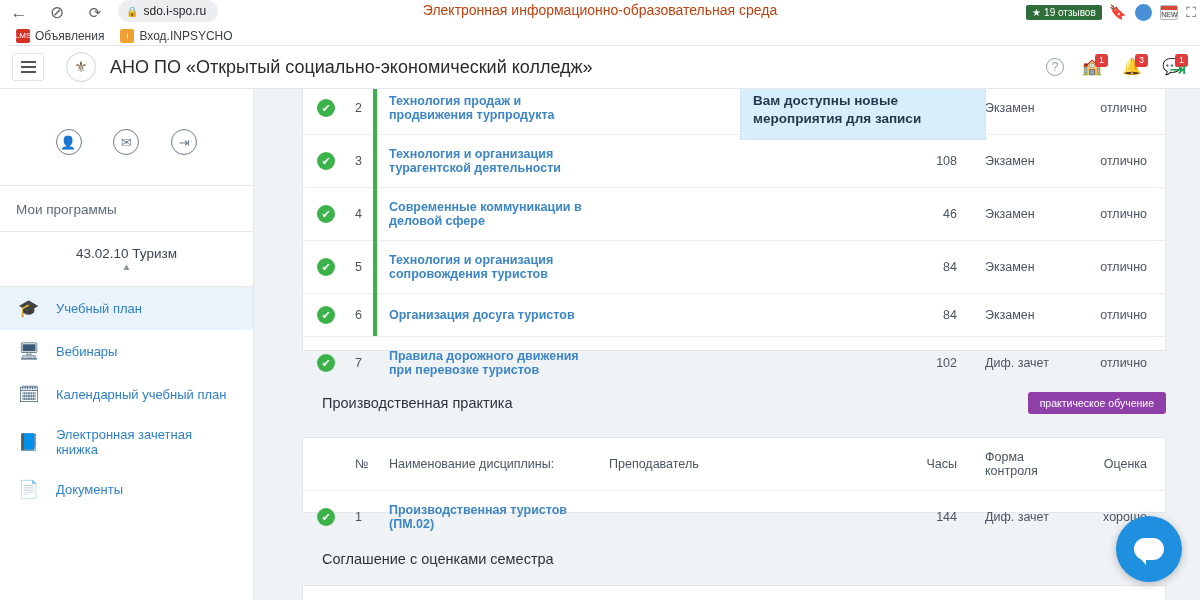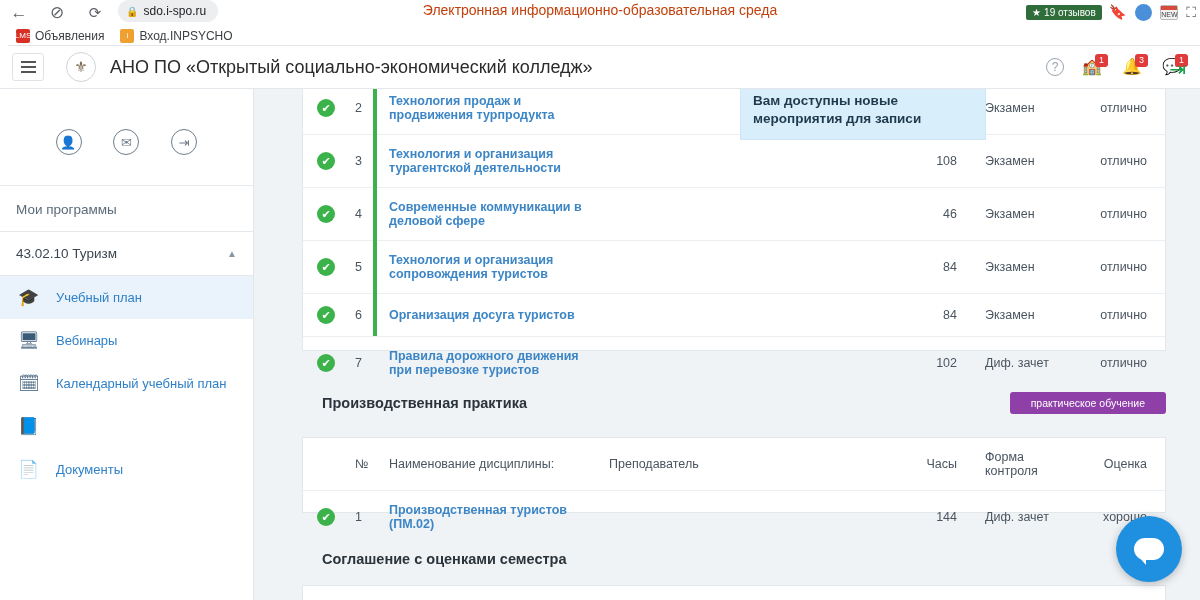--- a/index.html
+++ b/index.html
@@ -108,21 +108,21 @@
     font-size: 13px; cursor: pointer;
   }
   .sb-divider { height: 1px; background: #e6e9ec; margin: 14px 0 0 0; }
   .sb-section {
     font-size: 13.5px; color: #5b6b7a; padding: 16px 16px 14px 16px;
     border-bottom: 1px solid #e6e9ec;
   }
   .sb-program {
     display: flex; align-items: center; justify-content: space-between;
     padding: 14px 16px; font-size: 13.5px; color: #3b4652;
-    border-bottom: 1px solid #e6e9ec; cursor: pointer;
+    border-bottom: 1px solid #e6e9ec; cursor: pointer; flex-direction: column;
   }
   .chev { font-size: 10px; color: #8b96a1; }
   .sb-item {
     display: flex; align-items: center; gap: 14px; padding: 11px 16px;
     font-size: 13px; color: #2f80c8; cursor: pointer;
   }
   .sb-item.active { background: #eaf3fb; }
   .sb-item .glyph { width: 26px; text-align: center; font-size: 17px; color: #3a5b78; }
   .sb-item.active .glyph { color: #2f6fa8; }
 
@@ -152,24 +152,24 @@
   }
   .timeline {
     position: absolute; left: 70px; top: -8px; width: 4px; height: 262px;
     background: #3cb34a; z-index: 1;
   }
   .thead-row td {
     font-size: 12px; color: #77828d; padding: 14px 6px; background: #fff;
     border-bottom: 1px solid #eceff2; border-top: none;
   }
 
-  .section-head { position: absolute; left: 68px; font-size: 14.5px; color: #2b333b; font-weight: bold; }
+  .section-head { position: absolute; left: 68px; font-size: 14.5px; color: #2b333b; font-weight: normal; }
   .tag-purple {
     position: absolute; background: #8e3fa8; color: #fff; font-size: 10.5px;
-    border-radius: 3px; padding: 5px 21px;
+    border-radius: 3px; padding: 5px 12px;
   }
 
   
   .popup {
     position: absolute; left: 486px; top: -8px; width: 246px; height: 59px;
     background: #d9eefb; border: 1px solid #cfe6f6; color: #1f3a4d;
     font-size: 13.5px; font-weight: bold; line-height: 1.35; padding: 10px 12px;
   }
 
   
@@ -264,20 +264,21 @@
   <div class="sb-item">
     <span class="glyph">🖥</span>
     <span>Вебинары</span>
   </div>
   <div class="sb-item">
     <span class="glyph">🗓</span>
     <span>Календарный учебный план</span>
   </div>
   <div class="sb-item">
     <span class="glyph">📘</span>
+    <span>Электронная зачетная книжка</span>
   </div>
   <div class="sb-item">
     <span class="glyph">📄</span>
     <span>Документы</span>
   </div>
 </div>
 
 <div class="main">
 
   <div class="card table-card" style="height:270px;">

